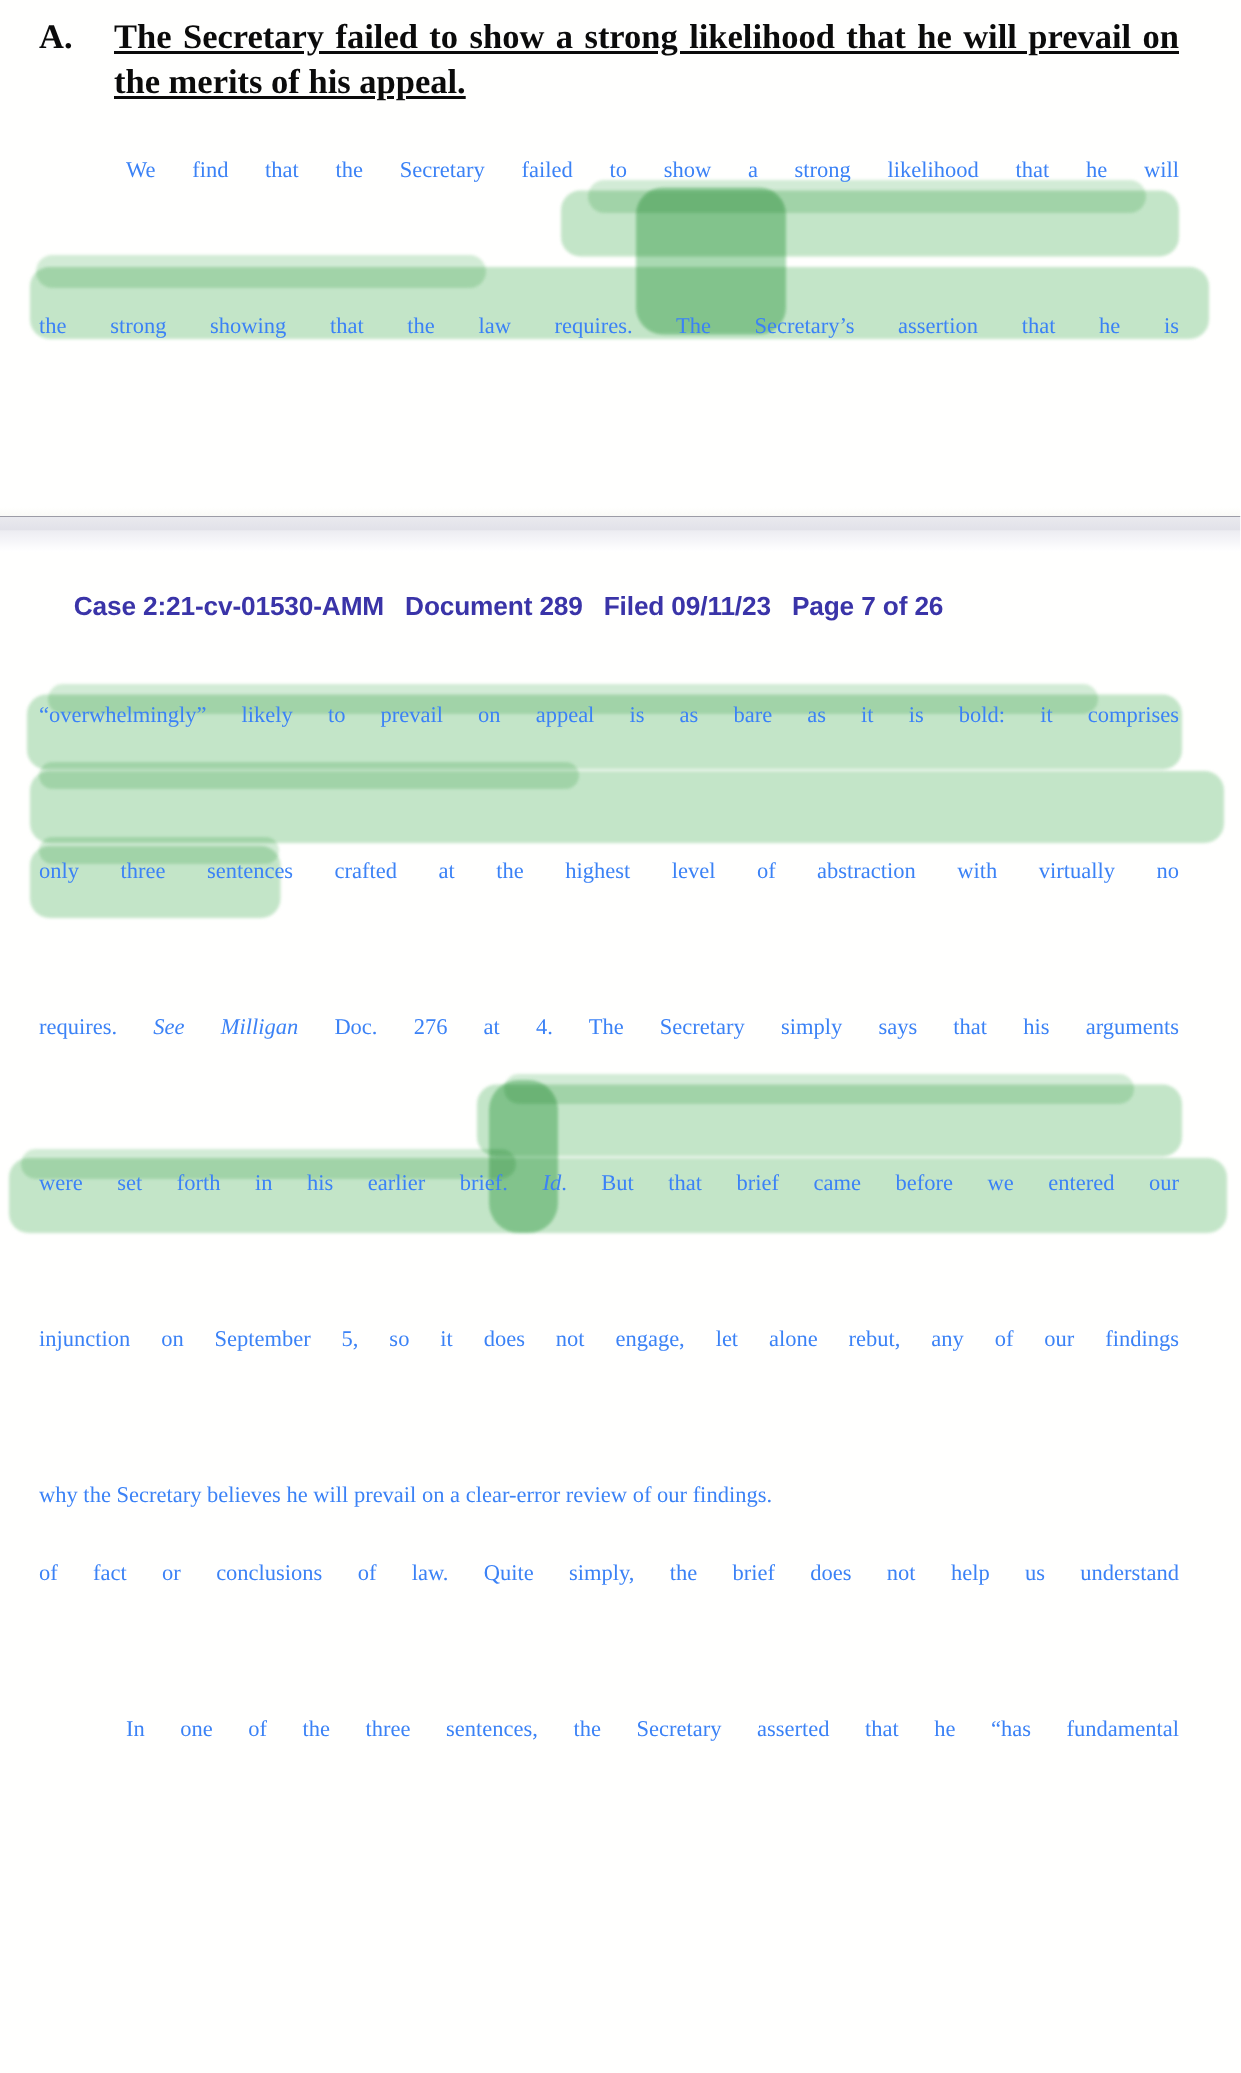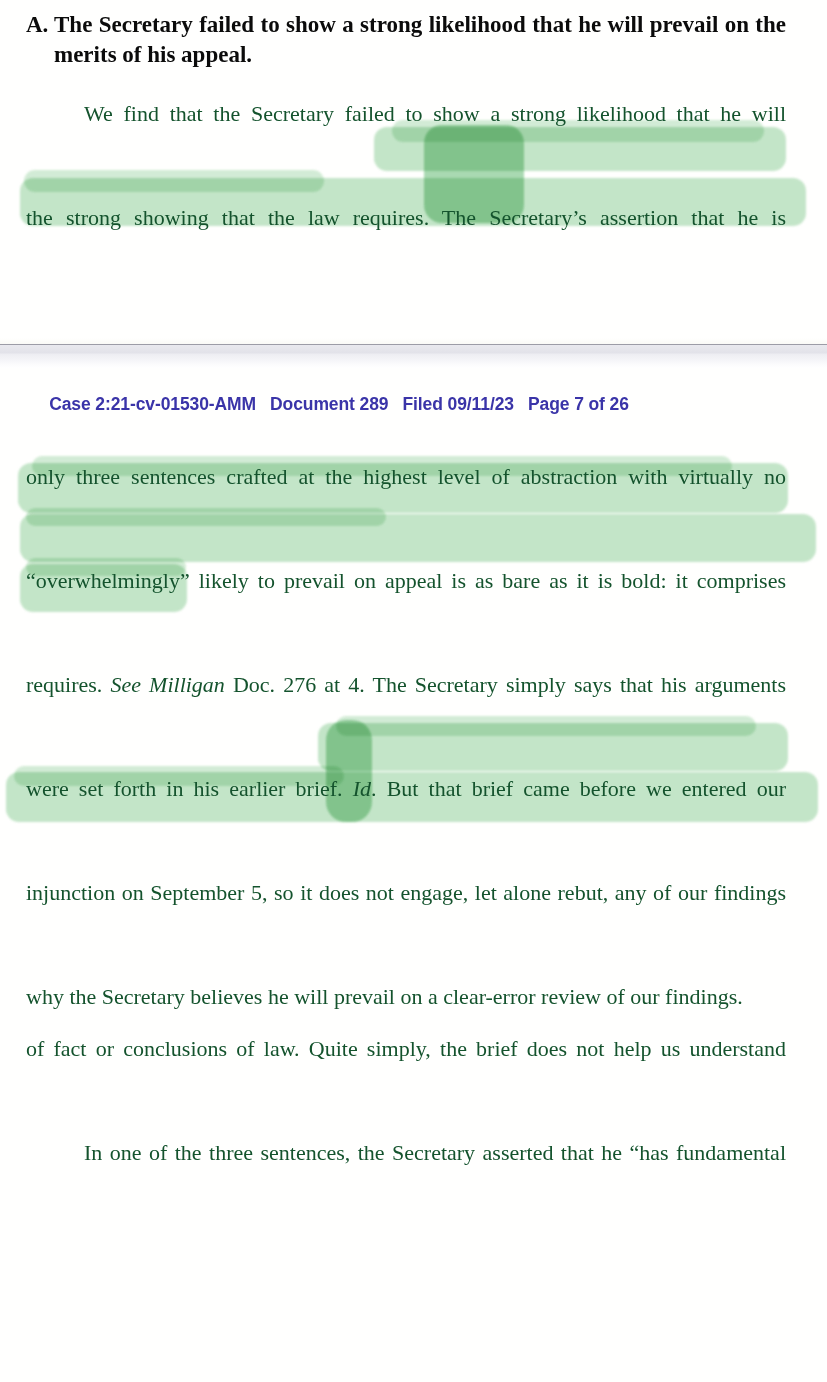--- a/index.html
+++ b/index.html
@@ -85,27 +85,28 @@
     text-align: justify;
   }
   .section-heading .lead {
     position: absolute;
     left: 0;
     top: 0;
     width: 58px;
   }
   .section-heading .htext {
     display: block;
-    margin-left: 28px;
+    margin-left: 50px;
+    text-decoration: underline;
   }
 
   p.body {
-    font-size: 22px;
+    font-size: 15px;
     line-height: 52px;
-    color: #14532d;
+    color: #3b82f6;
     margin: 0;
     text-align: justify;
     text-justify: inter-word;
     -ms-text-justify: distribute;
   }
   p.body .ln {
     display: block;
     text-align: justify;
   }
   
@@ -197,22 +198,22 @@
     <div class="stroke soft" style="left:336px; top:348px; width:420px; height:20px;"></div>
     <div class="stroke" style="left:6px; top:404px; width:812px; height:50px;"></div>
     <div class="stroke soft" style="left:14px; top:398px; width:330px; height:20px;"></div>
 
     <div class="stroke deep" style="left:326px; top:352px; width:46px; height:102px; border-radius:20px;"></div>
   </div>
 
   <div class="page-inner text-layer" style="top:83px;">
 
     <p class="body">
+      <span class="ln">“overwhelmingly” likely to prevail on appeal is as bare as it is bold: it comprises</span>
       <span class="ln">only three sentences crafted at the highest level of abstraction with virtually no</span>
-      <span class="ln">“overwhelmingly” likely to prevail on appeal is as bare as it is bold: it comprises</span>
       <span class="ln"><span>requires. </span><em class="cite">See Milligan</em><span> Doc. 276 at 4. The Secretary simply says that his arguments</span></span>
       <span class="ln"><span>were set forth in his earlier brief. </span><em class="cite">Id</em><span>. But that brief came before we entered our</span></span>
       <span class="ln">injunction on September 5, so it does not engage, let alone rebut, any of our findings</span>
       <span class="ln last">why the Secretary believes he will prevail on a clear-error review of our findings.</span>
       <span class="ln">of fact or conclusions of law. Quite simply, the brief does not help us understand</span>
     </p>
 
     <p class="body">
       <span class="ln" style="text-indent:58px;">In one of the three sentences, the Secretary asserted that he “has fundamental</span>
 

